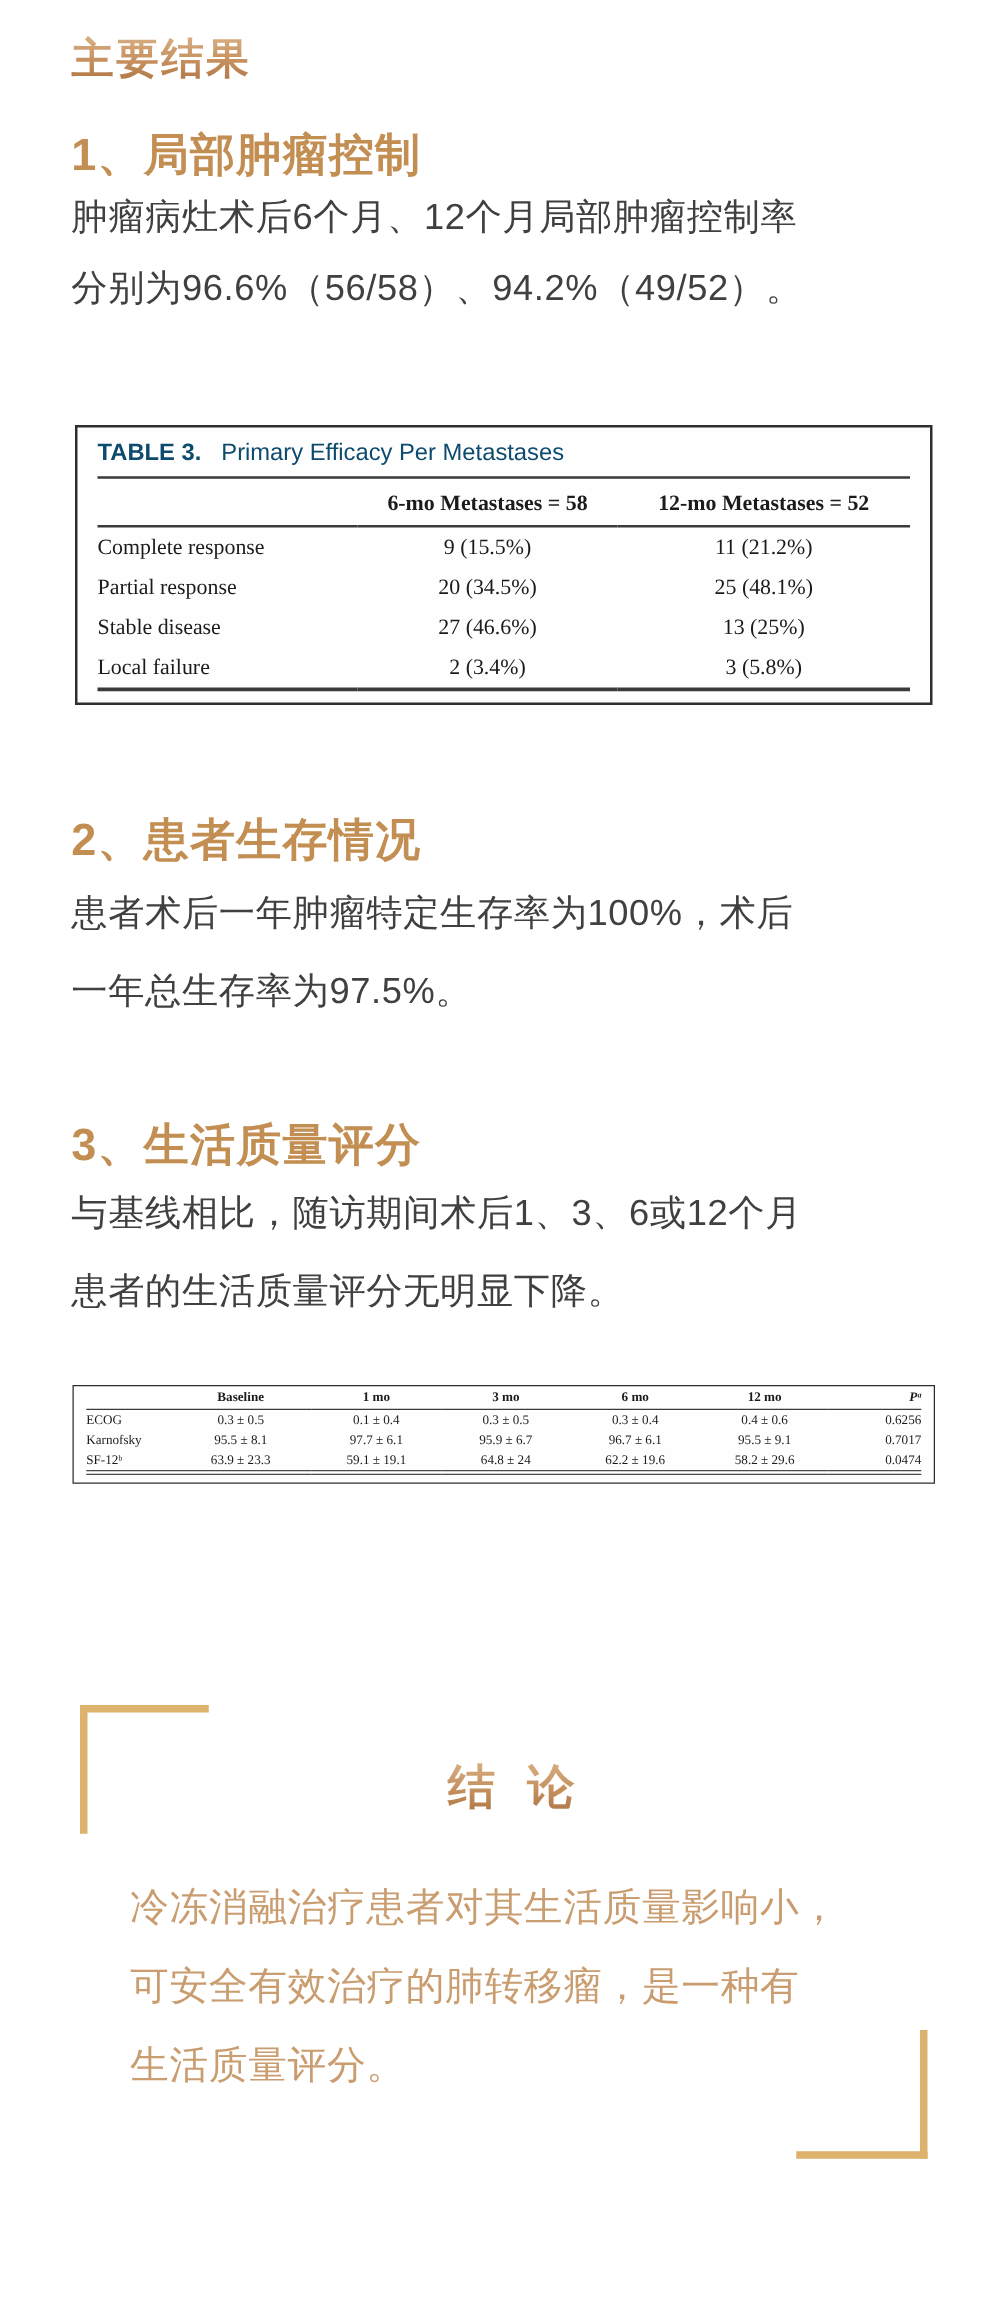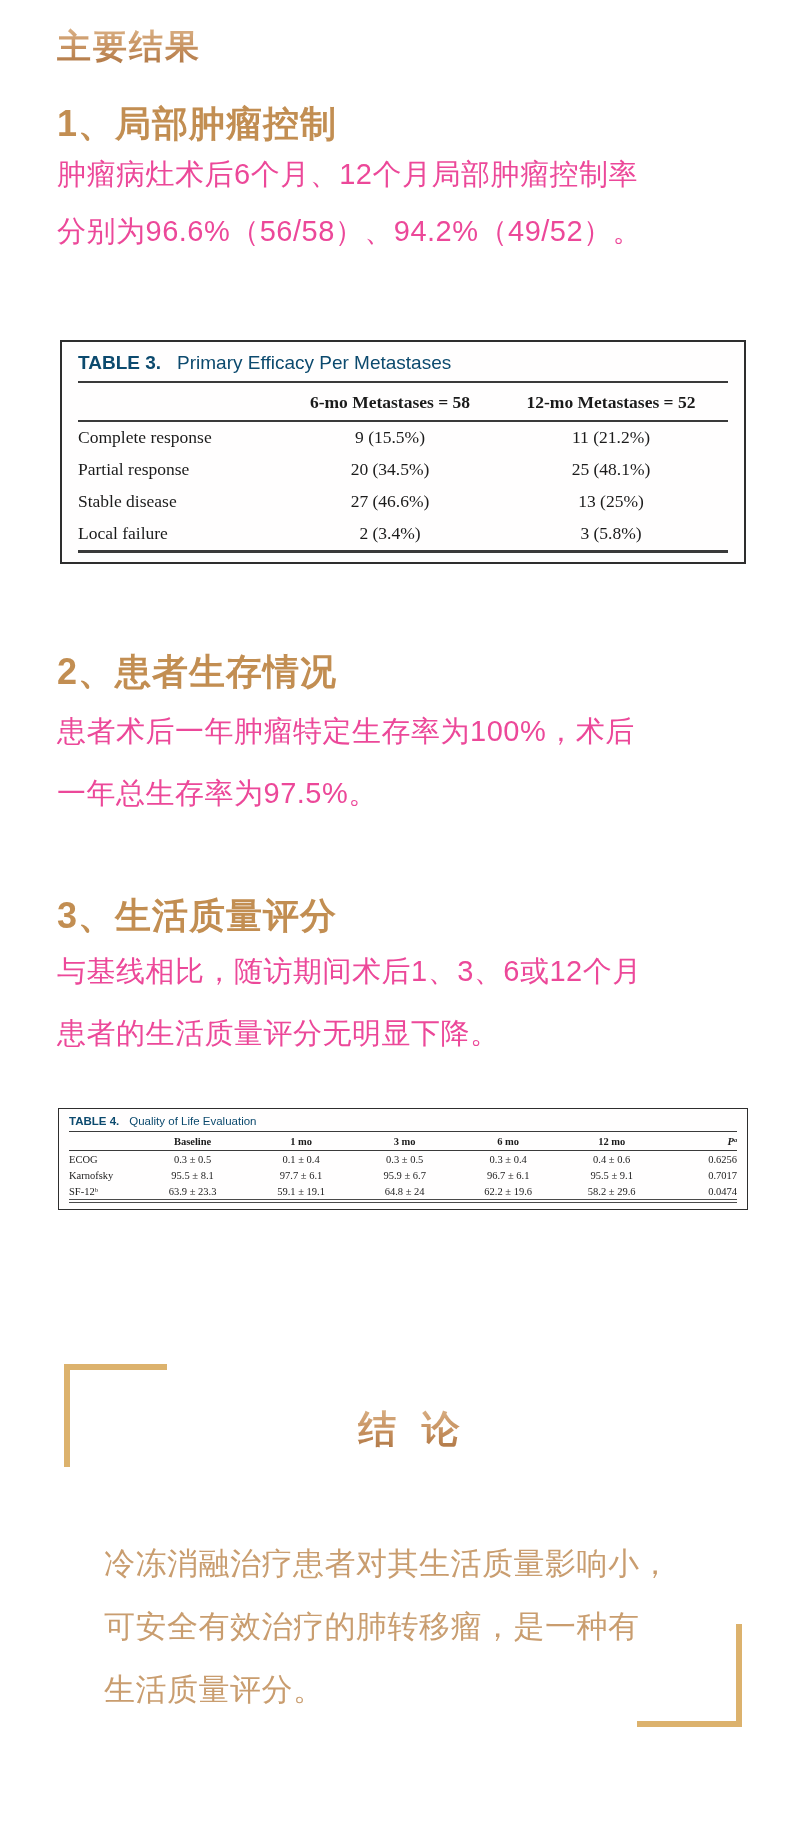--- a/index.html
+++ b/index.html
@@ -42,21 +42,21 @@
     font-size: 36px;
     font-weight: bold;
     color: #c28e52;
     letter-spacing: 1px;
   }
   .sec-body {
     position: absolute;
     left: 57px;
     width: 700px;
     font-size: 29px;
-    color: #ec4899;
+    color: #404040;
     letter-spacing: 0.5px;
   }
   .sec-body .line { line-height: 57px; white-space: nowrap; }
   .sec-body.wide .line { line-height: 62px; }
 
   #sec1-heading { top: 100px; }
   #sec1-body    { top: 146px; }
   #sec2-heading { top: 648px; }
   #sec2-body    { top: 700px; }
   #sec3-heading { top: 892px; }
@@ -159,21 +159,21 @@
     position: absolute;
     left: 0; top: 1404px;
     width: 800px;
     text-align: center;
     font-size: 38px;
     letter-spacing: 8px;
     padding-left: 26px;
   }
   #conclusion-body {
     position: absolute;
-    left: 104px; top: 1532px;
+    left: 104px; top: 1494px;
     width: 640px;
     font-size: 31px;
     color: #c99d6f;
     letter-spacing: 0.5px;
   }
   #conclusion-body .line { line-height: 63px; white-space: nowrap; }
 </style>
 </head>
 <body>
 
@@ -230,23 +230,20 @@
       <div class="line">一年总生存率为97.5%。</div>
     </div>
 
   <div class="sec-heading" id="sec3-heading">3、生活质量评分</div>
   <div class="sec-body wide" id="sec3-body">
       <div class="line">与基线相比，随访期间术后1、3、6或12个月</div>
       <div class="line">患者的生活质量评分无明显下降。</div>
     </div>
 
   <div class="tbl" id="table4">
-    <div class="tbl-title">
-      <span class="tbl-label">TABLE 4.</span><span>Quality of Life Evaluation</span>
-    </div>
     <table>
       <thead>
         <tr>
             <th></th>
             <th>Baseline</th>
             <th>1 mo</th>
             <th>3 mo</th>
             <th>6 mo</th>
             <th>12 mo</th>
             <th>Pᵃ</th>

